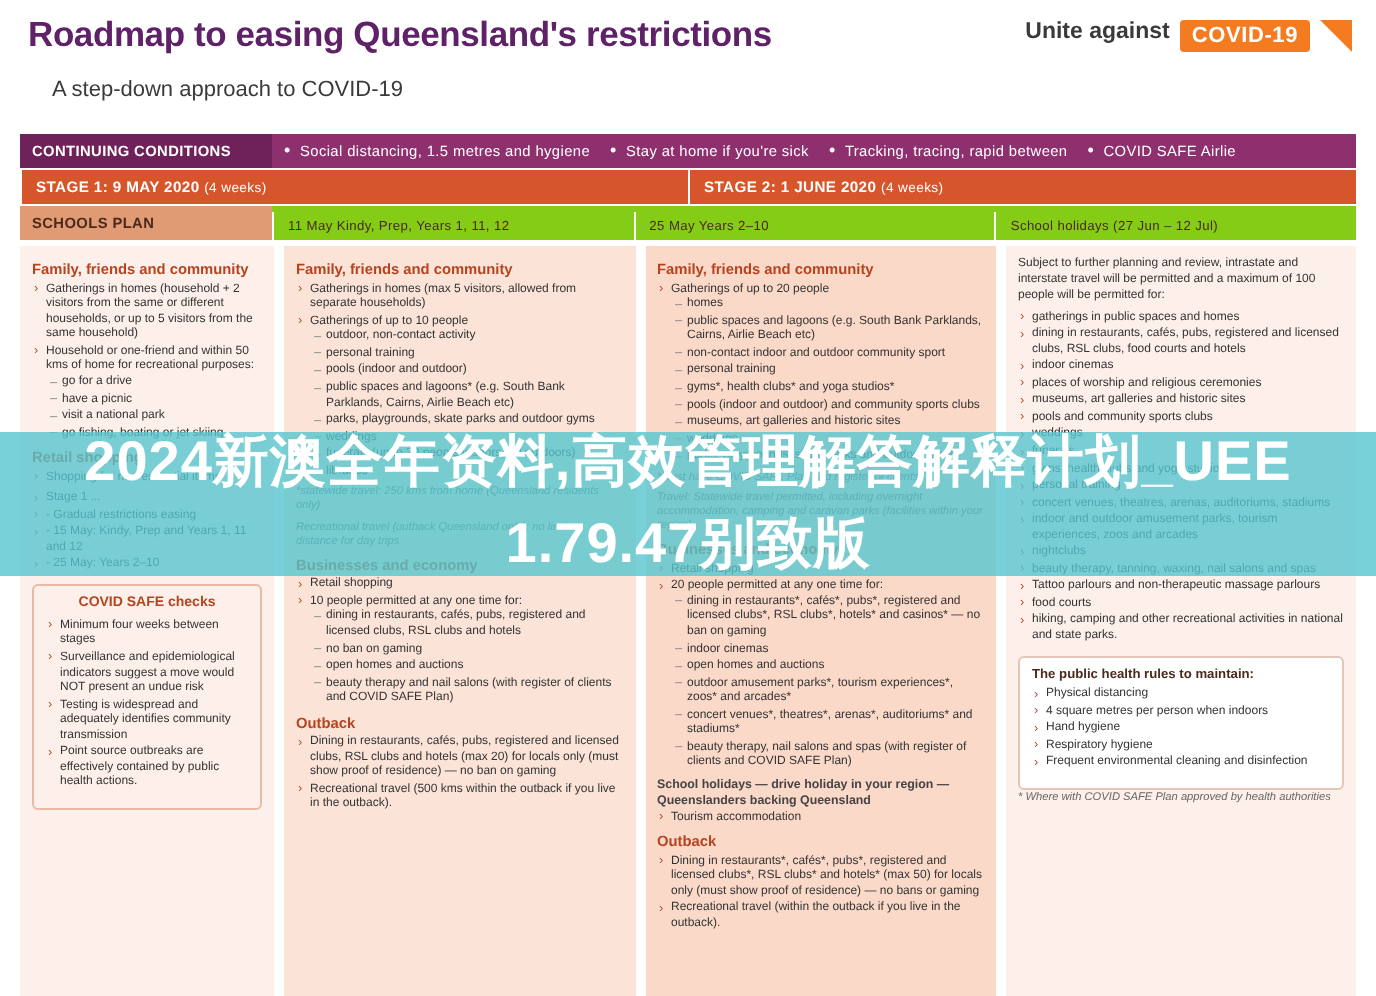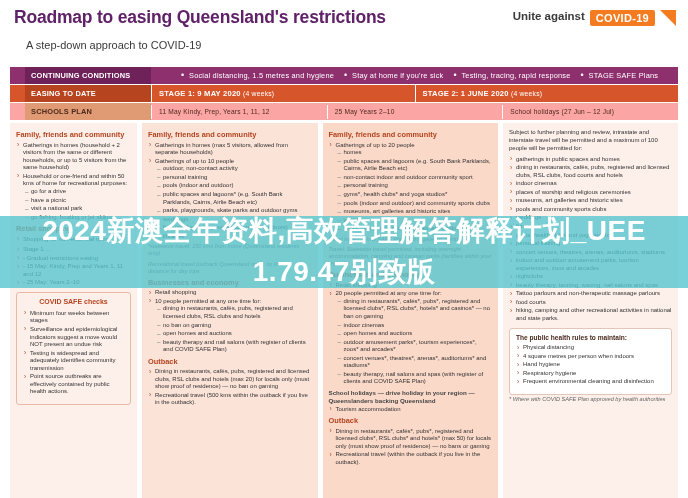--- a/index.html
+++ b/index.html
@@ -66,42 +66,40 @@
   .flag-shape {
     width: 16px;
     height: 16px;
     background: #f47b20;
     clip-path: polygon(0 0, 100% 0, 100% 100%);
   }
 
   
   .band {
     display: flex;
-    align-items: center;
+    align-items: flex-end;
     color: #fff;
     font-size: 7.4px;
     font-weight: bold;
     letter-spacing: 0.2px;
     margin-bottom: 1px;
-    padding-left: 15px;
   }
   .band-label {
     width: 126px;
     padding: 4px 6px;
     box-sizing: border-box;
     flex: 0 0 126px;
   }
   .band-items {
     flex: 1;
     display: flex;
     align-items: center;
     padding: 4px 4px;
     box-sizing: border-box;
     gap: 0;
-    margin-left: 24px;
   }
   .band-item {
     padding: 0 8px 0 10px;
     position: relative;
     white-space: nowrap;
     font-weight: normal;
     font-size: 7.4px;
   }
   .band-item::before {
     content: "•";
@@ -121,21 +119,21 @@
     font-size: 7.6px;
     font-weight: bold;
     background: #d6552b;
     border-left: 1px solid #ffffff;
   }
   .stage-cell .weeks {
     font-weight: normal;
     font-size: 6.8px;
   }
 
-  .band-schools { background: #fca5a5; color: #4a2a1c; }
+  .band-schools { background: #84cc16; color: #4a2a1c; }
   .band-schools .band-label { background: #e09a74; color: #4a2a1c; }
   .school-cell {
     flex: 1;
     padding: 3.5px 7px;
     box-sizing: border-box;
     font-size: 6.6px;
     font-weight: normal;
     border-left: 1px solid #ffffff;
   }
 
@@ -269,27 +267,26 @@
       <span class="covid-badge">COVID-19</span>
       <span class="flag-shape"></span>
     </div>
   </div>
 
   <div class="band band-continuing">
     <div class="band-label">CONTINUING CONDITIONS</div>
     <div class="band-items">
       <span class="band-item">Social distancing, 1.5 metres and hygiene</span>
       <span class="band-item">Stay at home if you're sick</span>
-      <span class="band-item">Testing, tracing, rapid response</span>
-      <span class="band-item">STAGE SAFE Plans</span>
+      <span class="band-item">Tracking, tracing, rapid between</span>
+      <span class="band-item">COVID SAFE Airlie</span>
     </div>
   </div>
 
   <div class="band band-easing">
-    <div class="band-label">EASING TO DATE</div>
     <div class="stage-cell">
       <span>STAGE 1: 9 MAY 2020</span>
       <span class="weeks">(4 weeks)</span>
     </div>
     <div class="stage-cell">
       <span>STAGE 2: 1 JUNE 2020</span>
       <span class="weeks">(4 weeks)</span>
     </div>
   </div>
 

